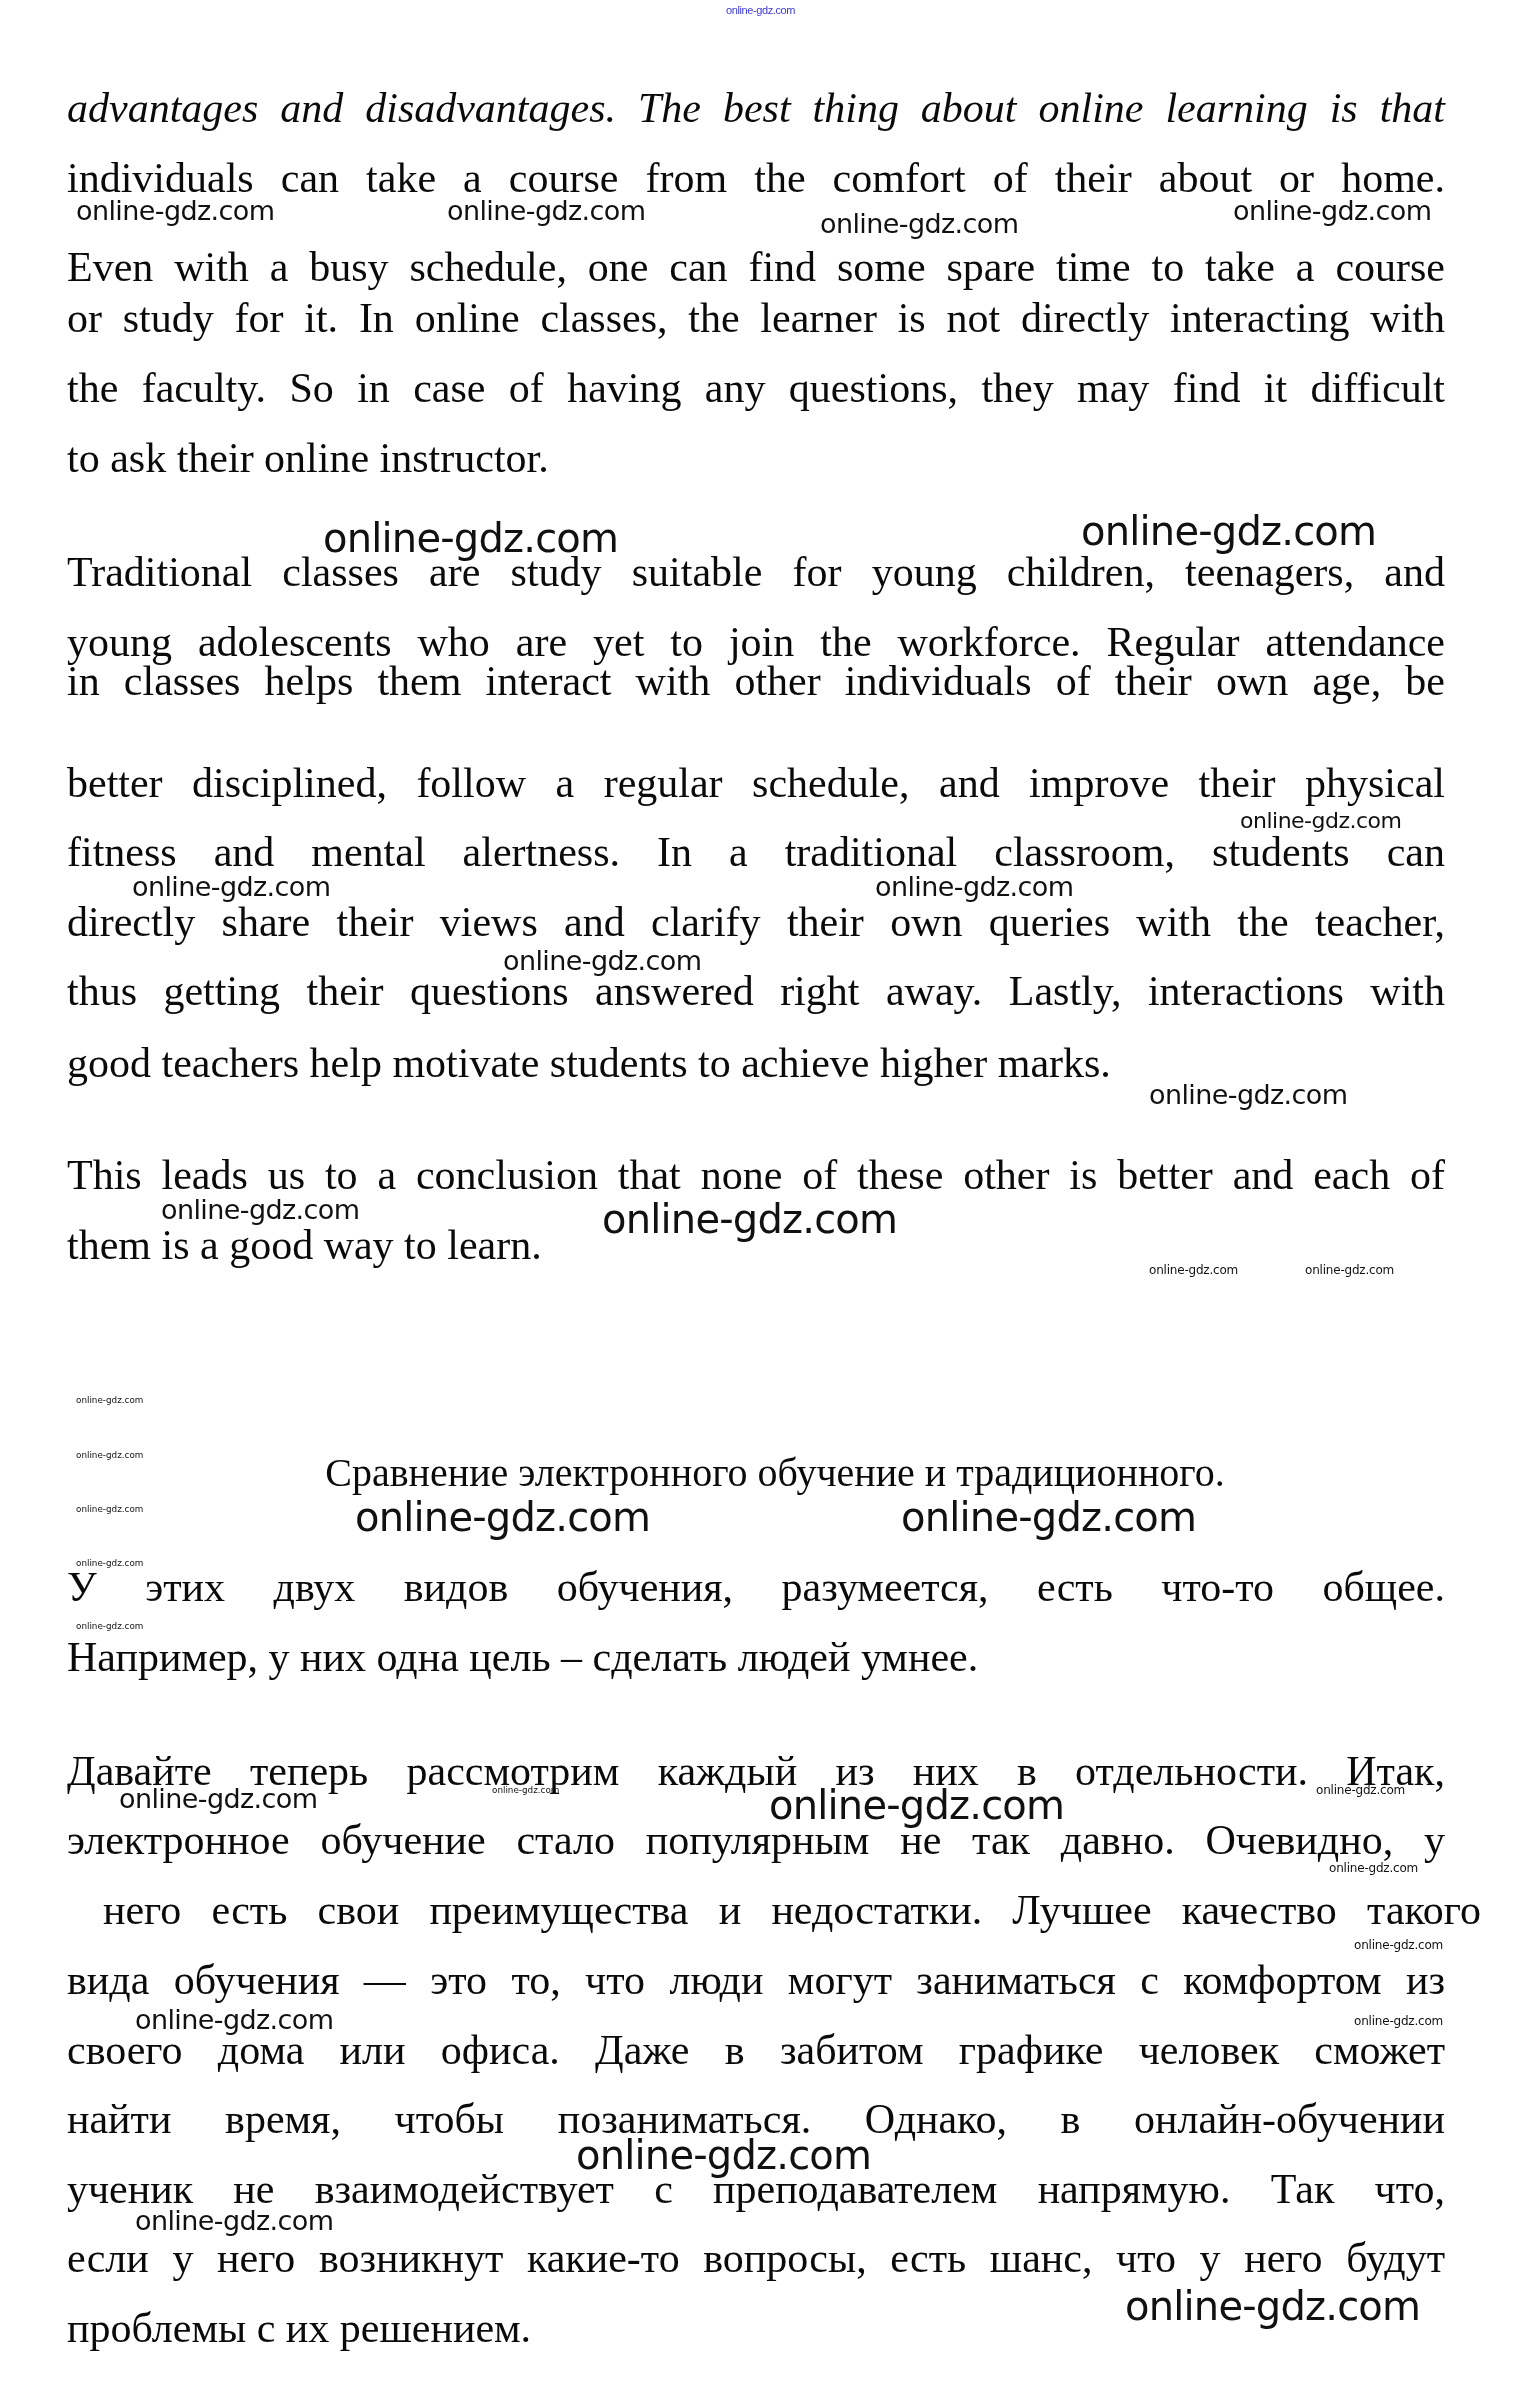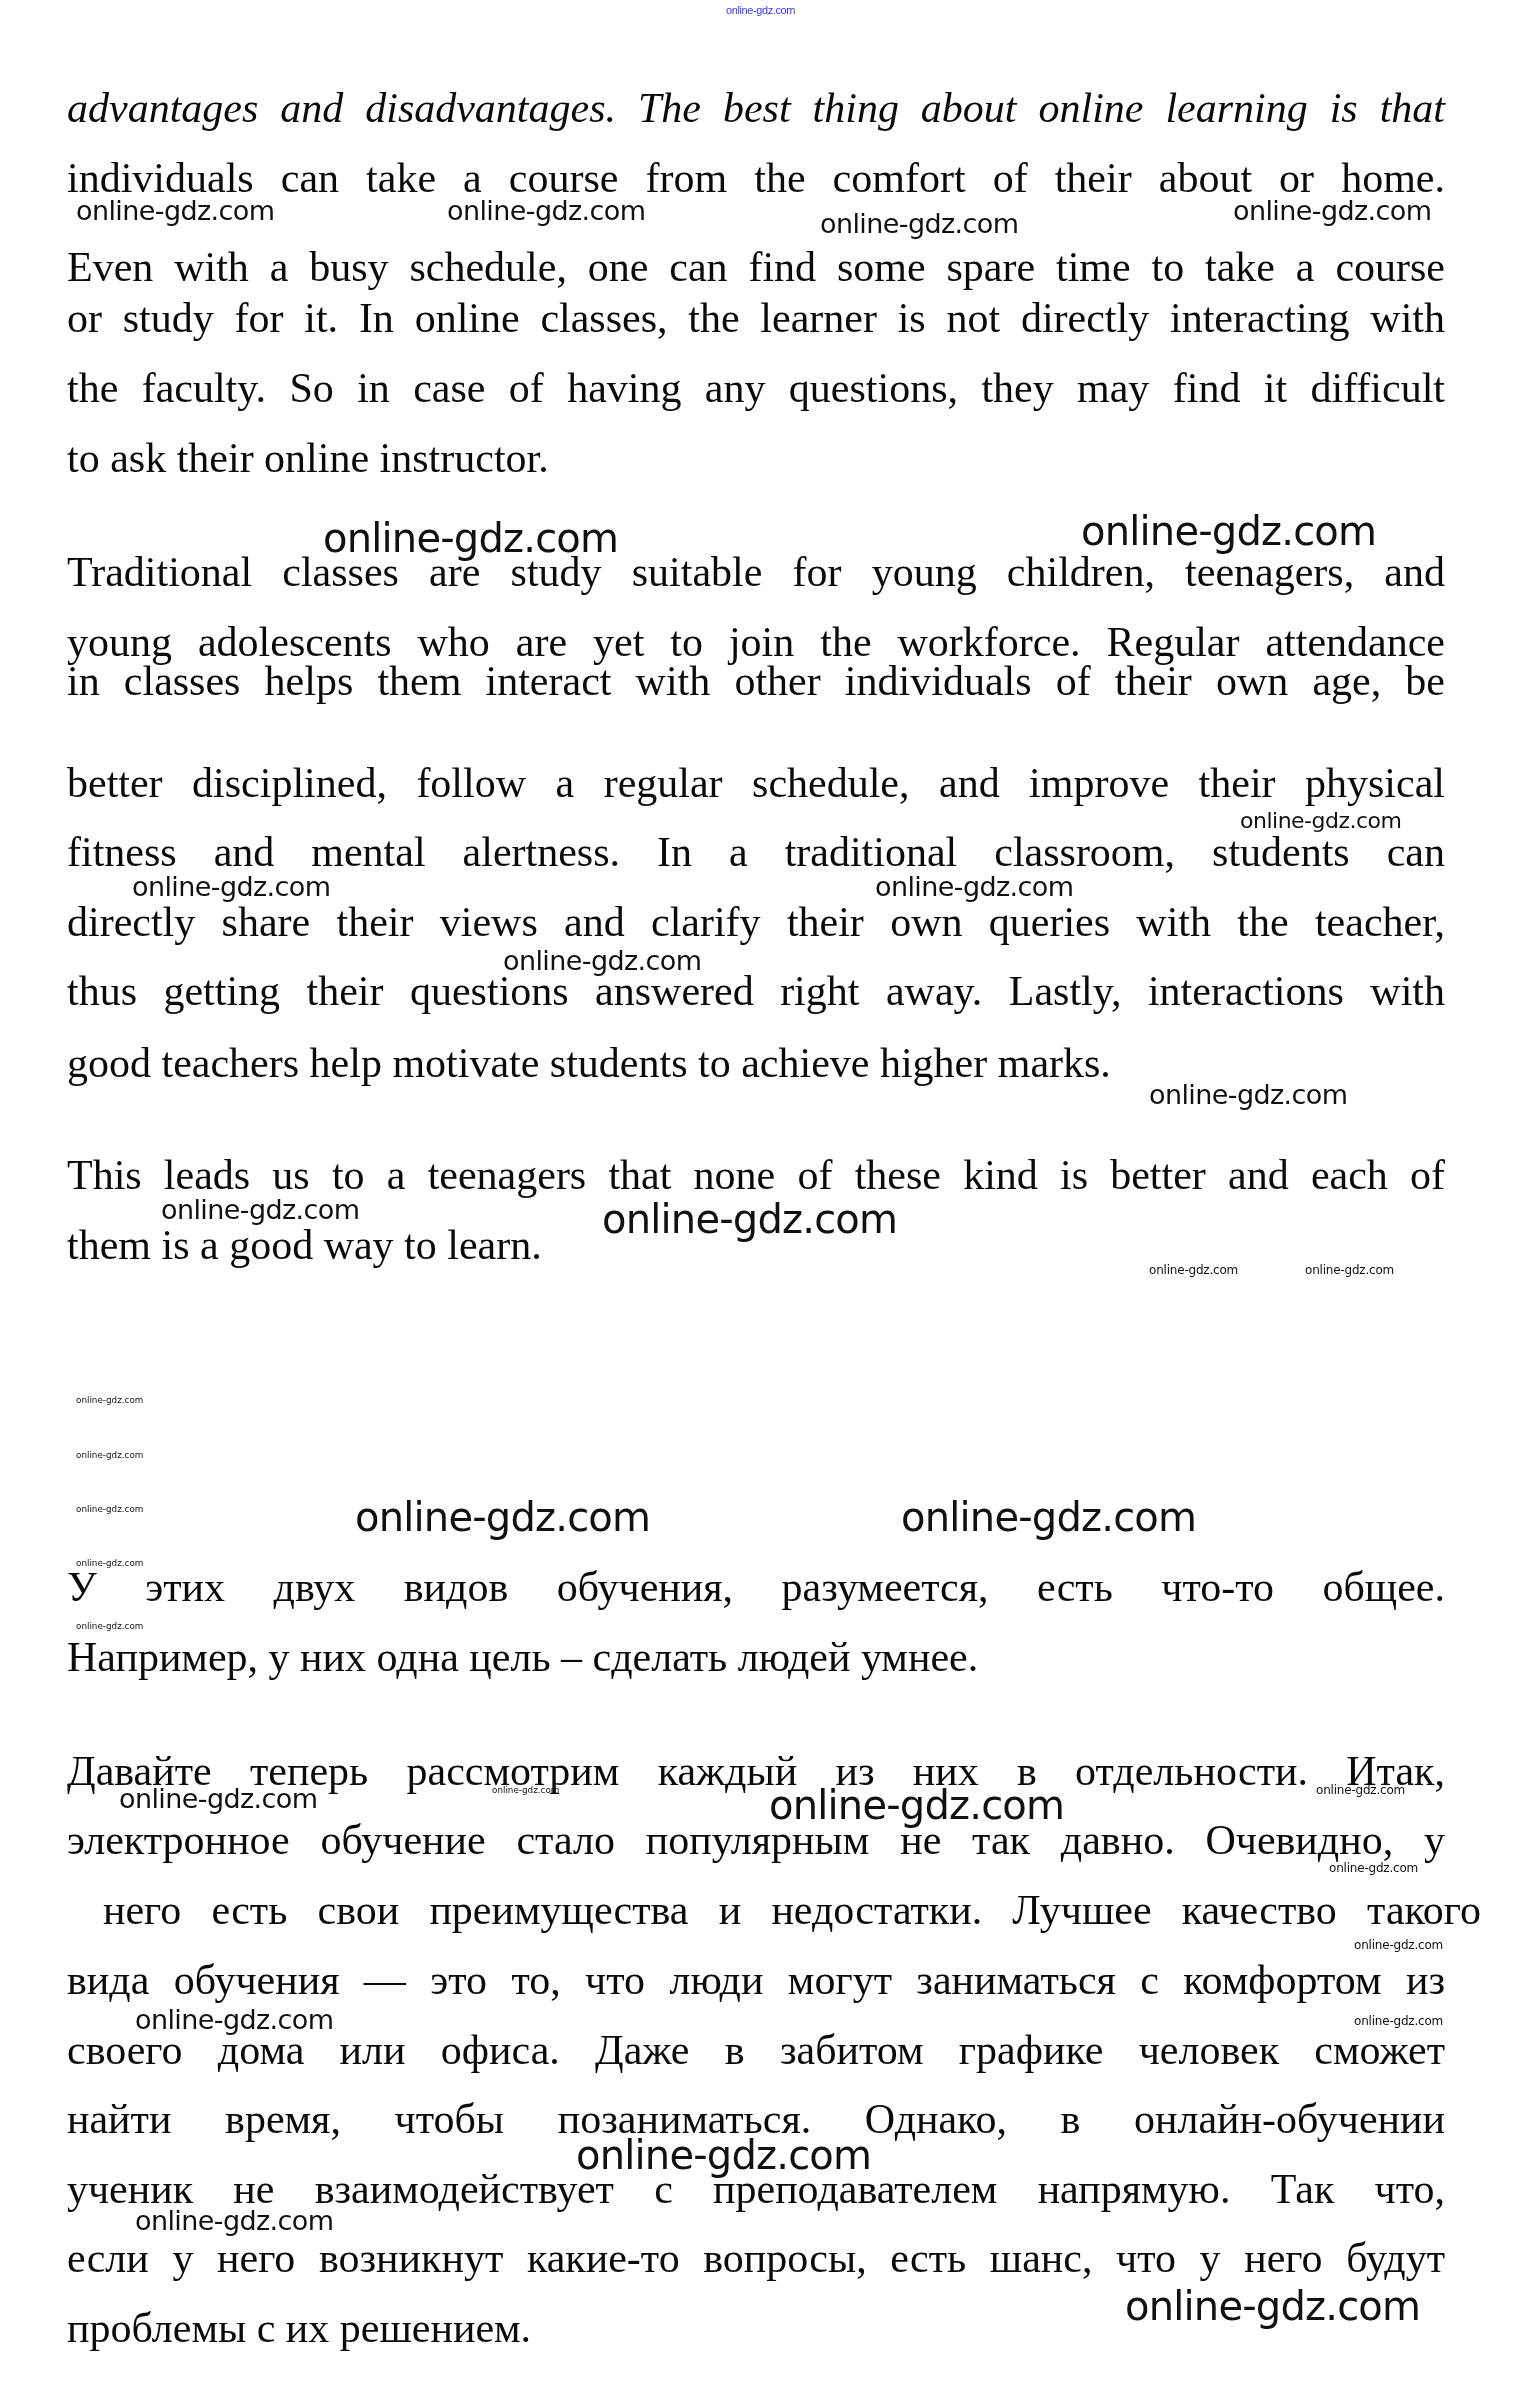--- a/index.html
+++ b/index.html
@@ -52,24 +52,25 @@
     <div class="line" style="top:642px;">young adolescents who are yet to join the workforce. Regular attendance</div>
     <div class="line" style="top:681px;">in classes helps them interact with other individuals of their own age, be</div>
     <div class="line" style="top:783px;">better disciplined, follow a regular schedule, and improve their physical</div>
     <div class="line" style="top:852px;">fitness and mental alertness. In a traditional classroom, students can</div>
     <div class="line" style="top:922px;">directly share their views and clarify their own queries with the teacher,</div>
     <div class="line" style="top:991px;">thus getting their questions answered right away. Lastly, interactions with</div>
     <div class="line last" style="top:1063px;">good teachers help motivate students to achieve higher marks.</div>
   </div>
 
   <div>
-    <div class="line" style="top:1175px;">This leads us to a teenagers that none of these kind is better and each of</div>
+    <div class="line" style="top:1175px;">This leads us to a conclusion that none of these other is better and each of</div>
     <div class="line last" style="top:1245px;">them is a good way to learn.</div>
   </div>
 
+  <div class="title" style="top:1473px;">Сравнение электронного обучение и традиционного.</div>
 
   <div>
     <div class="line" style="top:1587px;">У этих двух видов обучения, разумеется, есть что-то общее.</div>
     <div class="line last" style="top:1657px;">Например, у них одна цель – сделать людей умнее.</div>
   </div>
 
   <div>
     <div class="line" style="top:1771px;">Давайте теперь рассмотрим каждый из них в отдельности. Итак,</div>
     <div class="line" style="top:1840px;">электронное обучение стало популярным не так давно. Очевидно, у</div>
     <div class="line" style="top:1910px;margin-left:36px;">него есть свои преимущества и недостатки. Лучшее качество такого</div>

